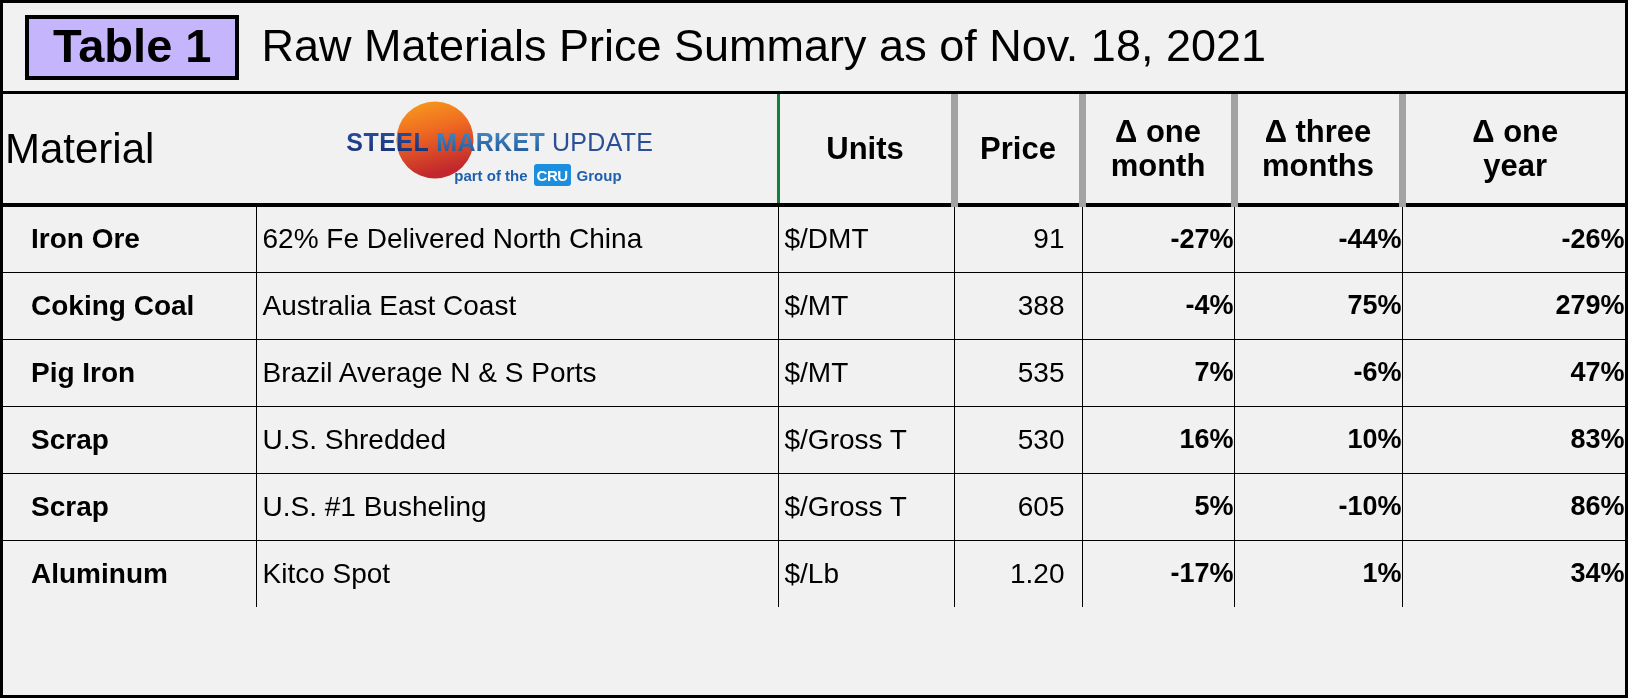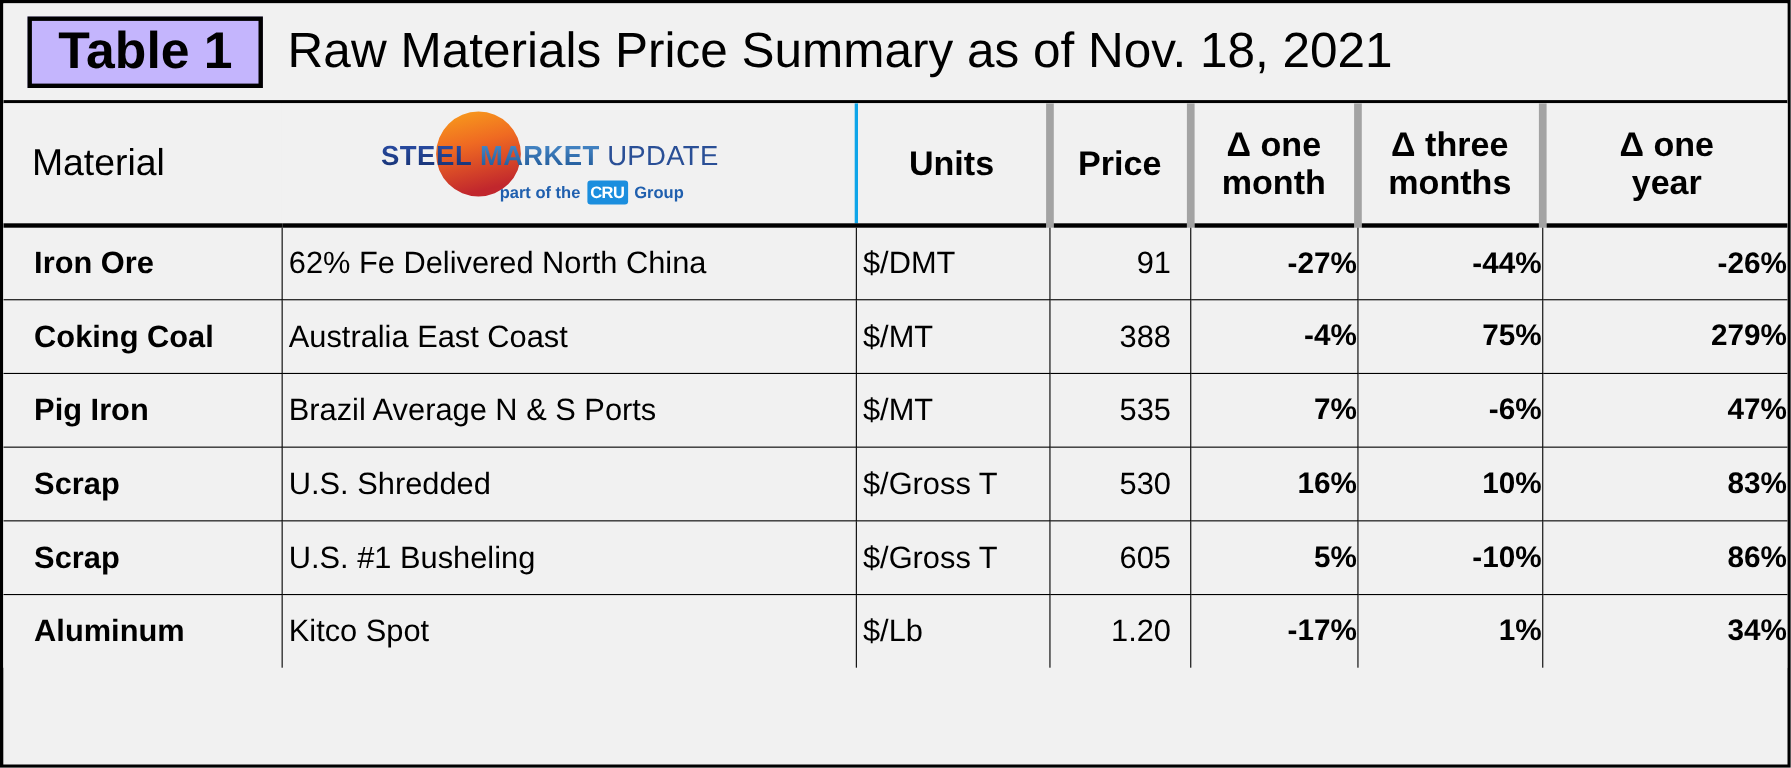--- a/index.html
+++ b/index.html
@@ -80,27 +80,27 @@
     height: 111px;
     background: #f1f1f1;
     border-bottom: 4px solid #000000;
     border-right: 7px solid #a3a3a3;
     vertical-align: middle;
     padding: 0 6px;
     color: #000000;
   }
   #data-table thead th.th-material {
     text-align: left;
-    font-size: 34px;
-    font-weight: normal;
-    padding-left: 26px;
+    font-size: 42px;
+    font-weight: normal;
+    padding-left: 2px;
     border-right: none;
   }
   #data-table thead th.th-logo {
-    border-right: 3px solid #0ea5e9;
+    border-right: 3px solid #15803d;
     padding: 0;
   }
   #data-table thead th.th-c {
     text-align: center;
     font-size: 31px;
     font-weight: bold;
     line-height: 1.08;
   }
   #data-table thead th.th-last { border-right: none; }
 

